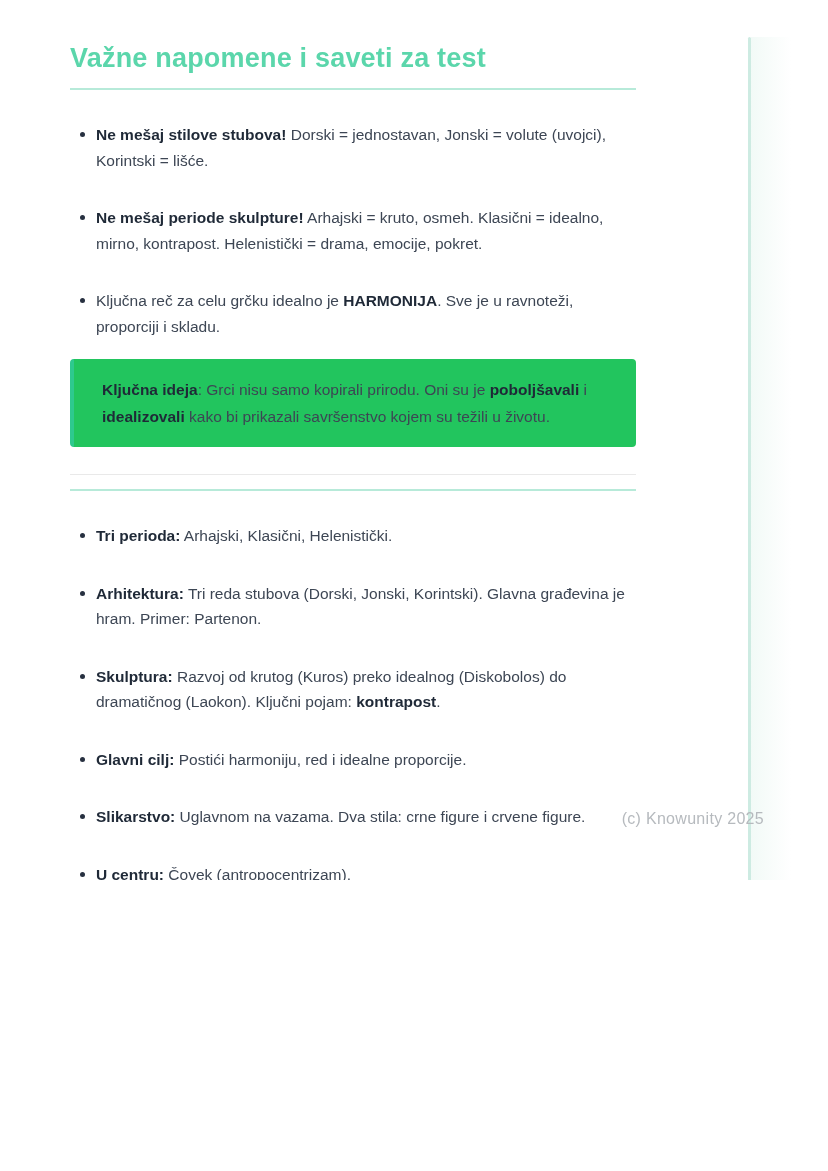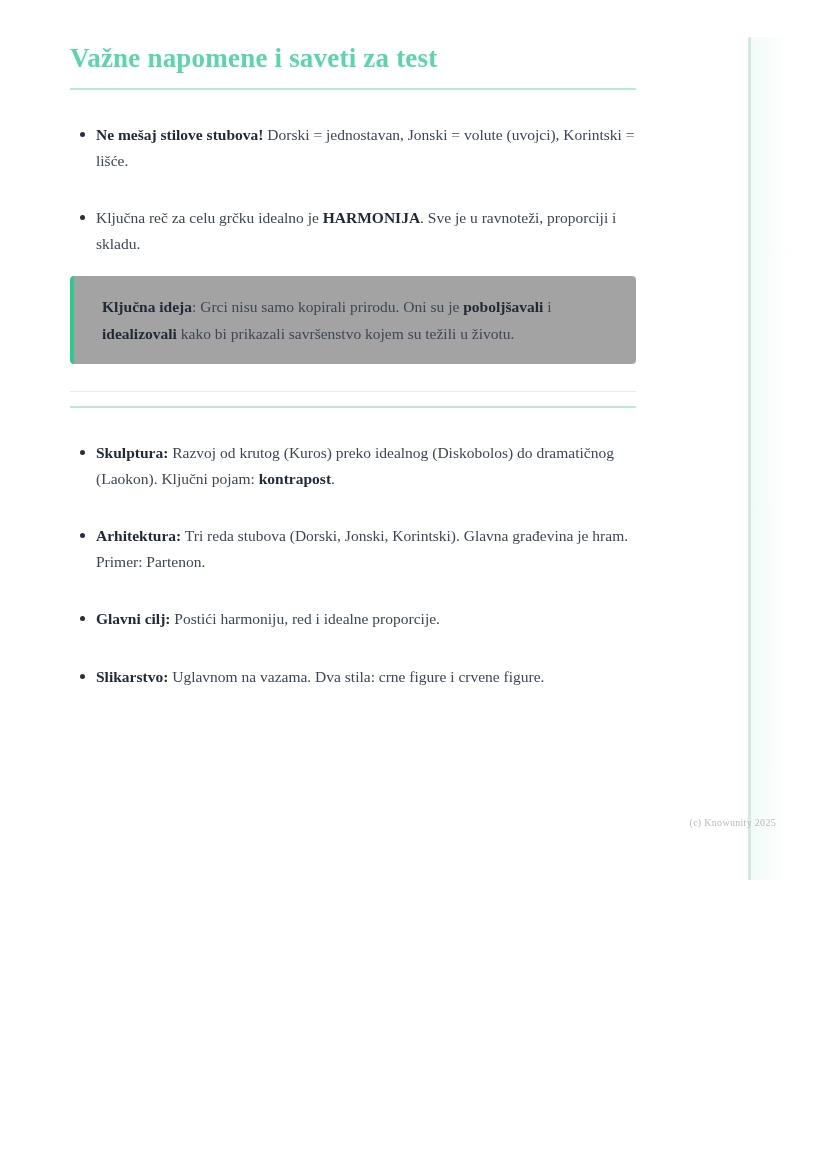--- a/index.html
+++ b/index.html
@@ -2,21 +2,21 @@
 <html><head>
 <meta charset="utf-8">
 <style>
   html, body { margin: 0; padding: 0; background: #ffffff; }
   .page {
     position: relative;
     width: 828px;
     height: 880px;
     background: #ffffff;
     overflow: hidden;
-    font-family: Liberation Serif, serif;
+    font-family: Liberation Sans, sans-serif;
   }
   .content {
     position: absolute;
     left: 70px;
     top: 0;
     width: 566px;
   }
   .section-title {
     margin: 0;
     padding-top: 42px;
@@ -51,38 +51,38 @@
     left: -16px;
     top: 10px;
     width: 5px;
     height: 5px;
     border-radius: 50%;
     background: #273040;
   }
   .b { font-weight: 700; color: #1f2937; }
   .callout {
     margin-top: 20px;
-    background: #a3a3a3;
+    background: #22c55e;
     border-left: 4px solid #2ec98e;
     border-radius: 4px;
     padding: 17px 26px 17px 28px;
     font-size: 15.5px;
     line-height: 27px;
     color: #3d4654;
   }
   .divider {
     height: 0;
     border-bottom: 1px solid #e9e9e9;
     margin-top: 27px;
   }
   .footer-credit {
     position: absolute;
-    right: 52px;
+    right: 64px;
     bottom: 52px;
-    font-size: 10px;
+    font-size: 16px;
     color: #b6babe;
     letter-spacing: 0.3px;
   }
   .side-stripe {
     position: absolute;
     left: 748px;
     top: 37px;
     width: 3px;
     height: 870px;
     background: #cdebe2;
@@ -103,36 +103,39 @@
 
 <div class="page">
 
   <div class="content">
 
     <h1 class="section-title">Važne napomene i saveti za test</h1>
     <div class="title-rule"></div>
 
     <ul class="bullets">
         <li><span class="b">Ne mešaj stilove stubova!</span><span> Dorski = jednostavan, Jonski = volute (uvojci), Korintski = lišće.</span></li>
+        <li><span class="b">Ne mešaj periode skulpture!</span><span> Arhajski = kruto, osmeh. Klasični = idealno, mirno, kontrapost. Helenistički = drama, emocije, pokret.</span></li>
         <li><span>Ključna reč za celu grčku idealno je </span><span class="b">HARMONIJA</span><span>. Sve je u ravnoteži, proporciji i skladu.</span></li>
       </ul>
 
     <div class="callout">
       <span><span class="b">Ključna ideja</span><span>: Grci nisu samo kopirali prirodu. Oni su je </span><span class="b">poboljšavali</span><span> i </span><span class="b">idealizovali</span><span> kako bi prikazali savršenstvo kojem su težili u životu.</span></span>
     </div>
 
     <div class="divider"></div>
 
     <div class="title-rule"></div>
 
     <ul class="bullets">
+        <li><span class="b">Tri perioda:</span><span> Arhajski, Klasični, Helenistički.</span></li>
+        <li><span class="b">Arhitektura:</span><span> Tri reda stubova (Dorski, Jonski, Korintski). Glavna građevina je hram. Primer: Partenon.</span></li>
         <li><span class="b">Skulptura:</span><span> Razvoj od krutog (Kuros) preko idealnog (Diskobolos) do dramatičnog (Laokon). Ključni pojam: </span><span class="b">kontrapost</span><span>.</span></li>
-        <li><span class="b">Arhitektura:</span><span> Tri reda stubova (Dorski, Jonski, Korintski). Glavna građevina je hram. Primer: Partenon.</span></li>
         <li><span class="b">Glavni cilj:</span><span> Postići harmoniju, red i idealne proporcije.</span></li>
         <li><span class="b">Slikarstvo:</span><span> Uglavnom na vazama. Dva stila: crne figure i crvene figure.</span></li>
+        <li><span class="b">U centru:</span><span> Čovek (antropocentrizam).</span></li>
       </ul>
 
   </div>
 
   <div class="side-stripe"></div>
   <div class="side-wash"></div>
 
   <div class="footer-credit">(c) Knowunity 2025</div>
 
 </div>

